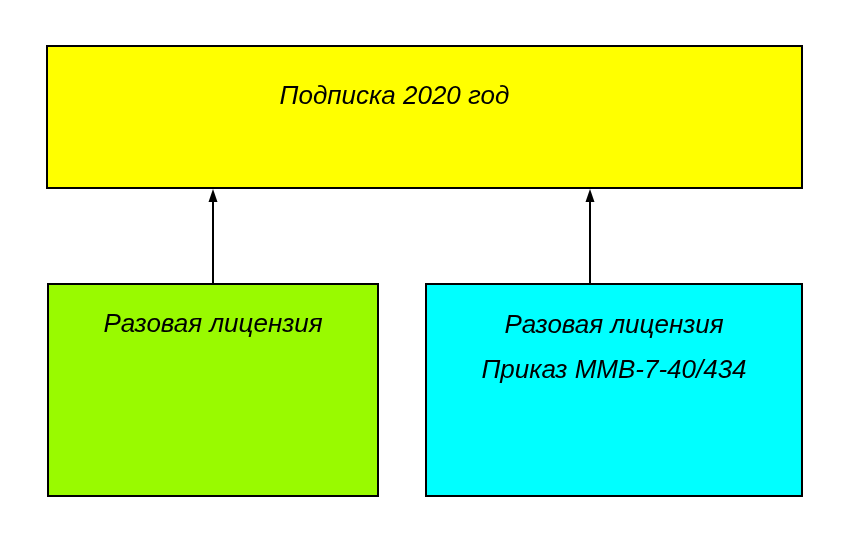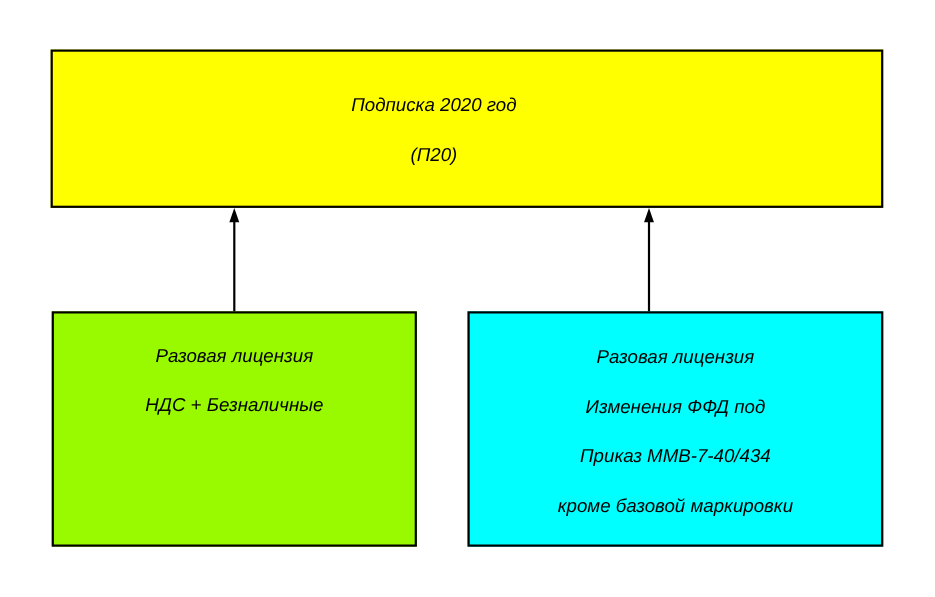--- a/index.html
+++ b/index.html
@@ -21,21 +21,21 @@
   }
   .box {
     position: absolute;
     box-sizing: border-box;
     border: 2px solid var(--line-color);
     display: flex;
     flex-direction: column;
     align-items: center;
     color: var(--text-color);
     font-style: italic;
-    font-size: 17px;
+    font-size: 26px;
     line-height: 45px;
     white-space: nowrap;
   }
   .box-top {
     left: 46px;
     top: 45px;
     width: 757px;
     height: 144px;
     padding-top: 26px;
     padding-right: 60px; 
@@ -70,33 +70,29 @@
     fill: var(--line-color);
   }
 </style>
 </head>
 <body>
 
 <div class="canvas">
 
   <div class="box box-top" style="background: rgb(255, 255, 0);">
     <span>Подписка 2020 год</span>
-    <span>(П20)</span>
   </div>
 
   <div class="box box-left" style="background: rgb(153, 250, 0);">
     <span>Разовая лицензия</span>
-    <span>НДС + Безналичные</span>
   </div>
 
   <div class="box box-right" style="background: rgb(0, 255, 255);">
     <span>Разовая лицензия</span>
-    <span>Изменения ФФД под</span>
     <span>Приказ ММВ-7-40/434</span>
-    <span>кроме базовой маркировки</span>
   </div>
 
   <svg class="arrows" viewBox="0 0 850 543" xmlns="http://www.w3.org/2000/svg">
     <g>
       <line x1="213" y1="283" x2="213" y2="200"></line>
       <polygon points="213,189 208.5,202 217.5,202"></polygon>
     </g>
     <g>
       <line x1="590" y1="283" x2="590" y2="200"></line>
       <polygon points="590,189 585.5,202 594.5,202"></polygon>

